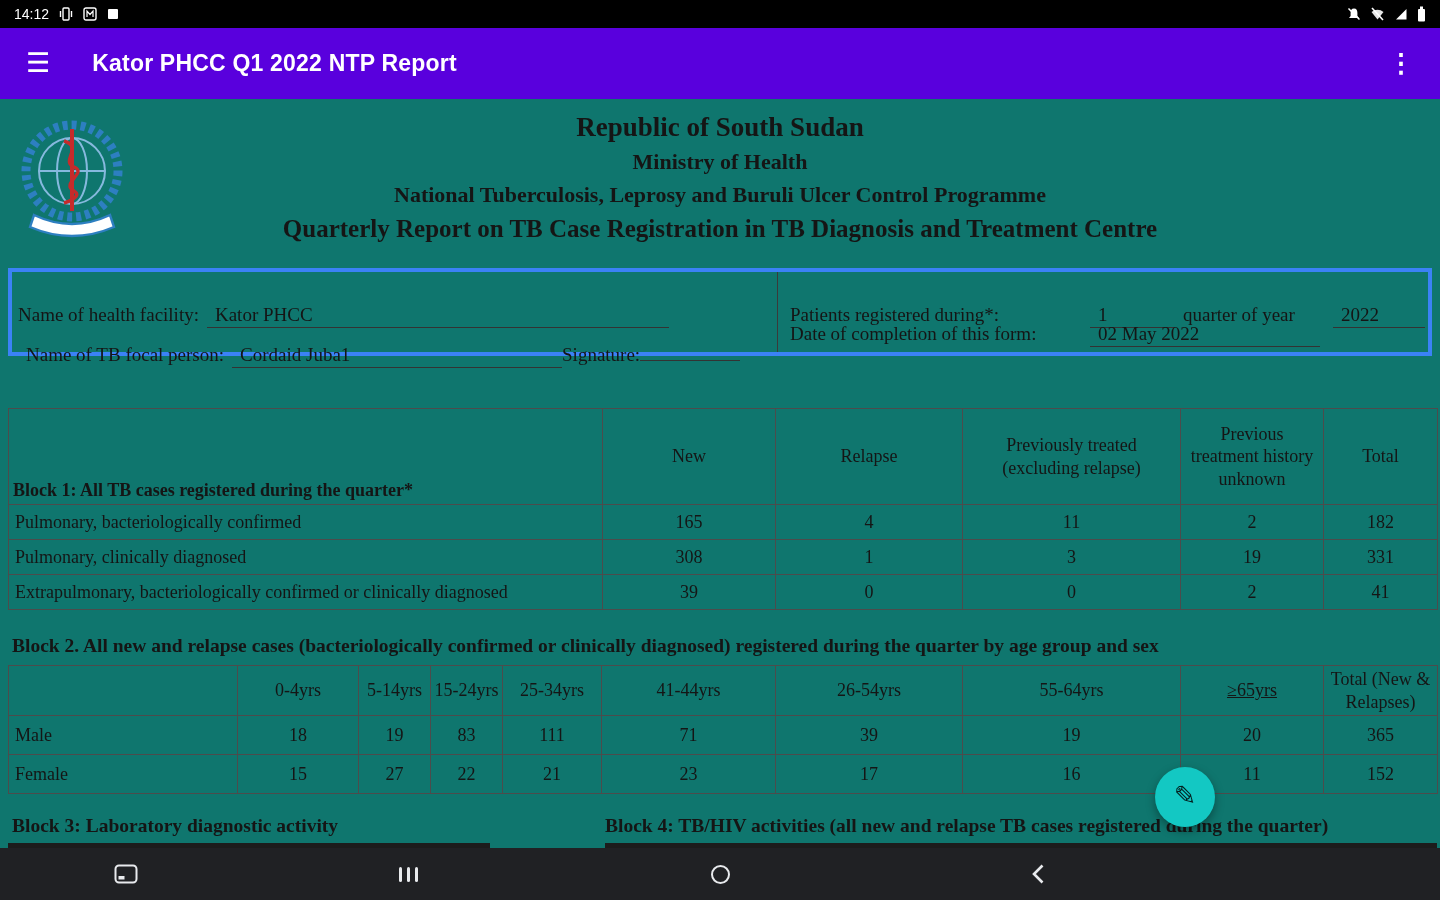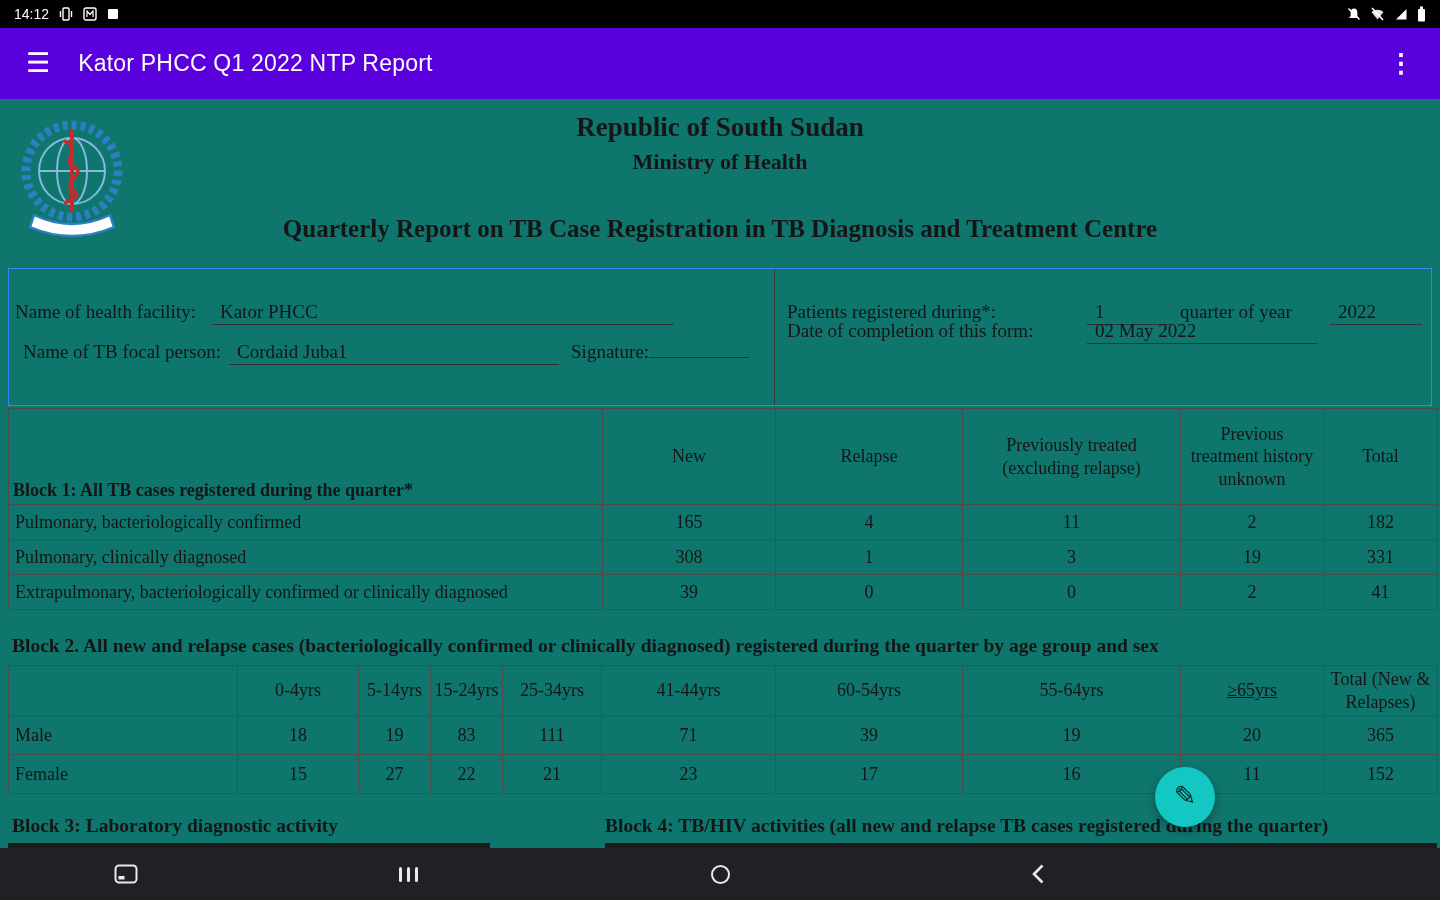--- a/index.html
+++ b/index.html
@@ -12,35 +12,35 @@
                 background:#000; color:#fff; display:flex; align-items:center;
                 padding:12px 14px; font-size:14px; }
   .sb-left { display:flex; align-items:center; gap:10px; }
   .sb-right { margin-left:auto; display:flex; align-items:center; gap:9px; }
   .sb-ic { display:inline-flex; align-items:center; }
 
   
   .app-bar { position:absolute; top:28px; left:0; width:1440px; height:71px;
              background:#5900DD; color:#fff; display:flex; align-items:center; }
   .hamburger { margin-left:26px; font-size:27px; line-height:1; cursor:pointer; }
-  .app-title { margin-left:28px; font-size:23px; font-weight:normal; letter-spacing:.2px; }
+  .app-title { margin-left:42px; font-size:23px; font-weight:bold; letter-spacing:.2px; }
   .kebab { margin-left:auto; margin-right:26px; font-size:26px; font-weight:bold; cursor:pointer; }
 
   
   .content { position:absolute; top:99px; left:0; width:1440px; height:749px;
              background:#0f766e; font-family:"Liberation Serif", serif; color:#151515; }
   .doc-h { position:absolute; left:0; width:100%; text-align:center; font-weight:bold; }
   .h1 { top:13px;  font-size:27px; }
   .h2 { top:50px;  font-size:22px; }
   .h3 { top:83px;  font-size:22px; }
   .h4 { top:116px; font-size:25px; }
 
   
-  .info-box { position:absolute; left:8px; top:169px; width:1424px; height:138px;
-              border:1px solid #3b82f6; font-size:19px; }
+  .info-box { position:absolute; left:8px; top:169px; width:1424px; height:88px;
+              border:4px solid #3b82f6; font-size:19px; }
   .ib-divider { position:absolute; left:765px; top:0; bottom:0; width:1px; background:#3a3a3a; }
   .ib-row { position:absolute; display:flex; align-items:baseline; white-space:nowrap; }
   .fill { display:inline-block; border-bottom:1px solid #333; padding:0 0 1px 8px; height:24px; }
   .lblw { display:inline-block; }
 
   
   .tbl { border-collapse:collapse; table-layout:fixed; position:absolute; left:8px; width:1429px; }
   .tbl td { border:1px solid #4c4c4c; font-size:18px; overflow:hidden; }
   .b1 { top:309px; }
   .b1-title { border-top:none; border-left:none; vertical-align:bottom;
@@ -137,33 +137,34 @@
       <path d="M23 58 H89" stroke="#86b9de" stroke-width="2"></path>
       <ellipse cx="56" cy="58" rx="15" ry="33" fill="none" stroke="#86b9de" stroke-width="2"></ellipse>
       <line x1="56" y1="16" x2="56" y2="98" stroke="#c62b2b" stroke-width="4"></line>
       <path d="M48 28 C68 34, 44 48, 58 54 C72 60, 44 70, 58 78 C68 84, 48 90, 48 90" fill="none" stroke="#c62b2b" stroke-width="3.4"></path>
       <path d="M18 102 Q56 120 94 102 L98 114 Q56 132 14 114 Z" fill="#fff" stroke="#2d7fc1" stroke-width="2.4"></path>
     </svg>
   </div>
 
   <div class="doc-h h1">Republic of South Sudan</div>
   <div class="doc-h h2">Ministry of Health</div>
+  <div class="doc-h h3">National Tuberculosis, Leprosy and Buruli Ulcer Control Programme</div>
   <div class="doc-h h4">Quarterly Report on TB Case Registration in TB Diagnosis and Treatment Centre</div>
 
   <div class="info-box">
     <div class="ib-divider"></div>
 
     <div class="ib-row" style="left:6px; top:32px;">
       <span class="lblw">Name of health facility:</span>
-      <span class="fill" style="width:462px; margin-left:16px;">Kator PHCC</span>
+      <span class="fill" style="width:462px; margin-left:8px;">Kator PHCC</span>
     </div>
     <div class="ib-row" style="left:14px; top:65px;">
       <span class="lblw">Name of TB focal person:</span>
       <span class="fill" style="width:330px; margin-left:8px;">Cordaid Juba1</span>
-      <span class="lblw" style="margin-left:12px;">Signature:</span>
+      <span class="lblw" style="">Signature:</span>
       <span class="fill" style="width:100px;"></span>
     </div>
 
     <div class="ib-row" style="left:778px; top:32px;">
       <span class="lblw" style="width:300px;">Patients registered during*:</span>
       <span class="fill" style="width:85px;">1</span>
       <span class="lblw" style="margin-left:8px; width:150px;">quarter of year</span>
       <span class="fill" style="width:92px;">2022</span>
     </div>
     <div class="ib-row" style="left:778px; top:51px;">
@@ -233,21 +234,21 @@
         <col style="width:114px">
     </colgroup>
     <tbody>
       <tr class="hrow">
         <td></td>
         <td class="th">0-4yrs</td>
         <td class="th" style="padding:2px 0;">5-14yrs</td>
         <td class="th" style="padding:2px 0;">15-24yrs</td>
         <td class="th">25-34yrs</td>
         <td class="th">41-44yrs</td>
-        <td class="th">60-54yrs</td>
+        <td class="th">26-54yrs</td>
         <td class="th">55-64yrs</td>
         <td class="th u">≥65yrs</td>
         <td class="th">Total (New &amp; Relapses)</td>
       </tr>
       <tr class="drow">
         <td class="rowlbl">Male</td>
         <td class="num">18</td>
         <td class="num">19</td>
         <td class="num">83</td>
         <td class="num">111</td>

